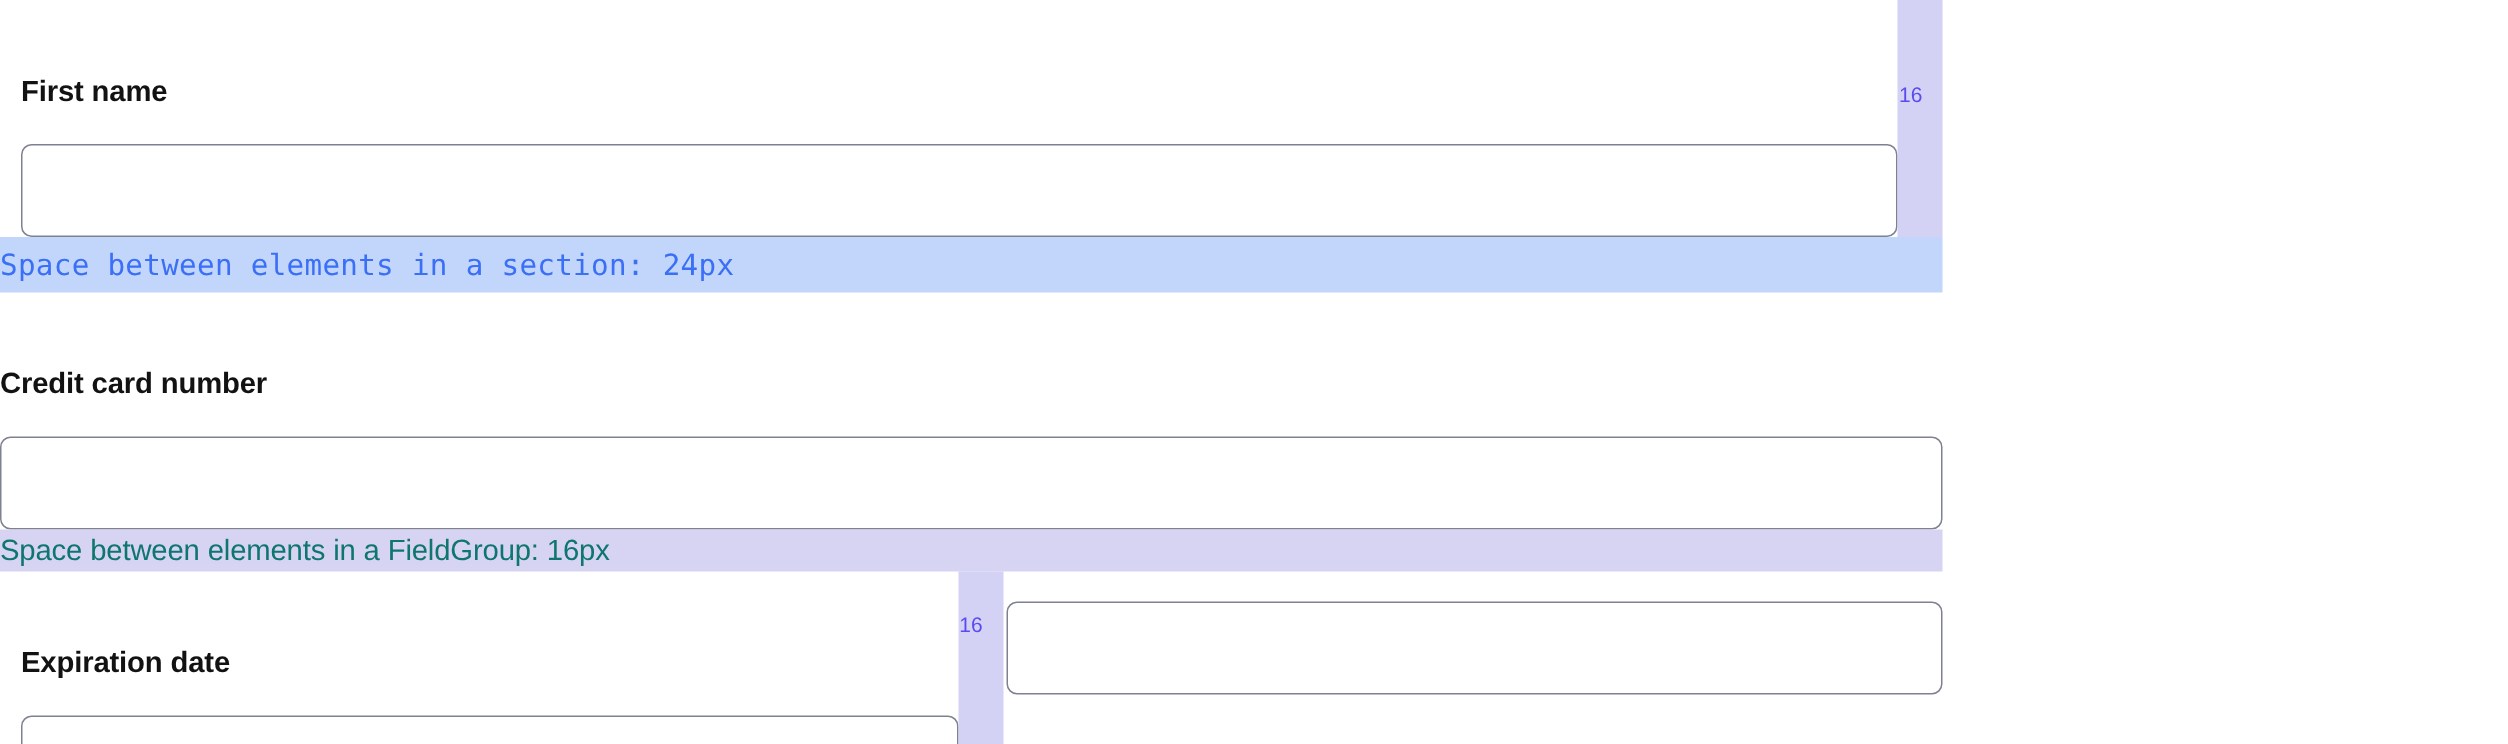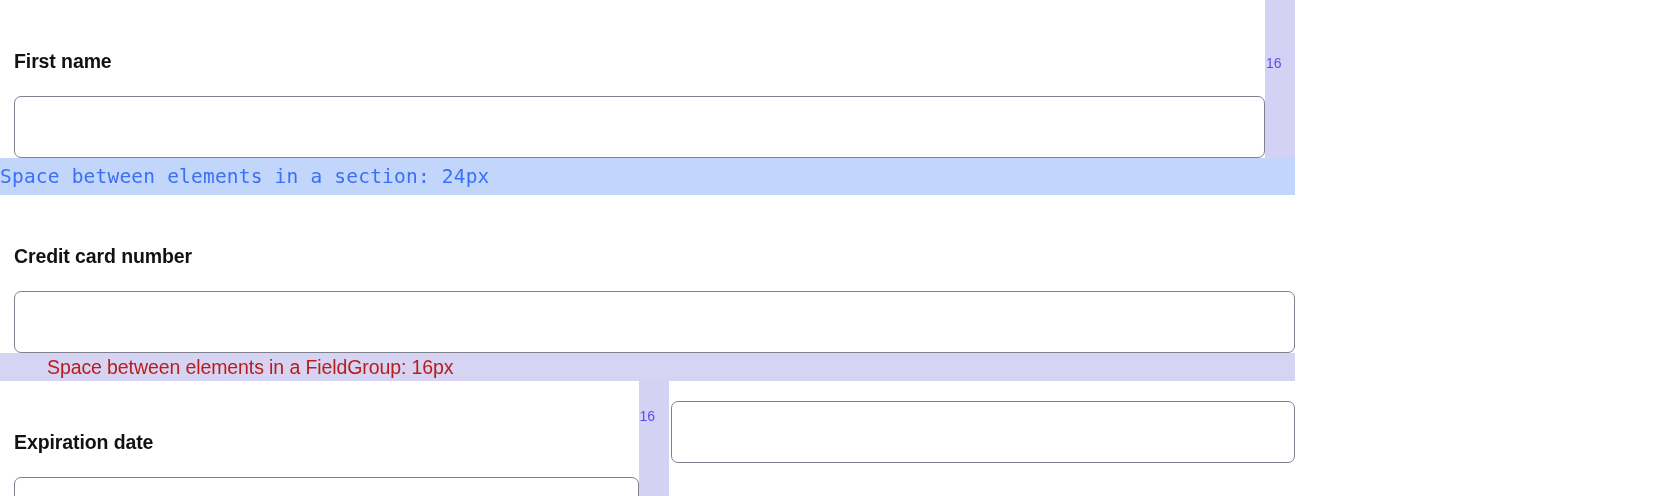--- a/index.html
+++ b/index.html
@@ -46,21 +46,20 @@
     padding-left: 14px;
     box-sizing: border-box;
   }
 
   .field-col.right-col {
     padding-left: 2px;
   }
 
   .full-row {
     width: 1295px;
-    padding-left: 14px;
     box-sizing: border-box;
   }
 
   .field-label {
     font-size: 19.5px;
     font-weight: bold;
     color: #121212;
     line-height: 1;
     letter-spacing: -0.1px;
     padding-top: 22px;
@@ -130,23 +129,22 @@
     color: #3b6ff5;
     letter-spacing: 0.2px;
   }
 
   .space-band.fieldgroup {
     background: #d6d4f2;
     height: 28px;
     line-height: 28px;
     font-family: "Liberation Sans", sans-serif;
     font-size: 19.5px;
-    color: #b91c1c;
+    color: #0f766e;
     letter-spacing: -0.1px;
-    padding-left: 47px;
   }
 </style>
 </head>
 <body>
 
 <div class="canvas">
   <div class="form-area">
 
     <div class="field-row">
       <div class="field-col">

